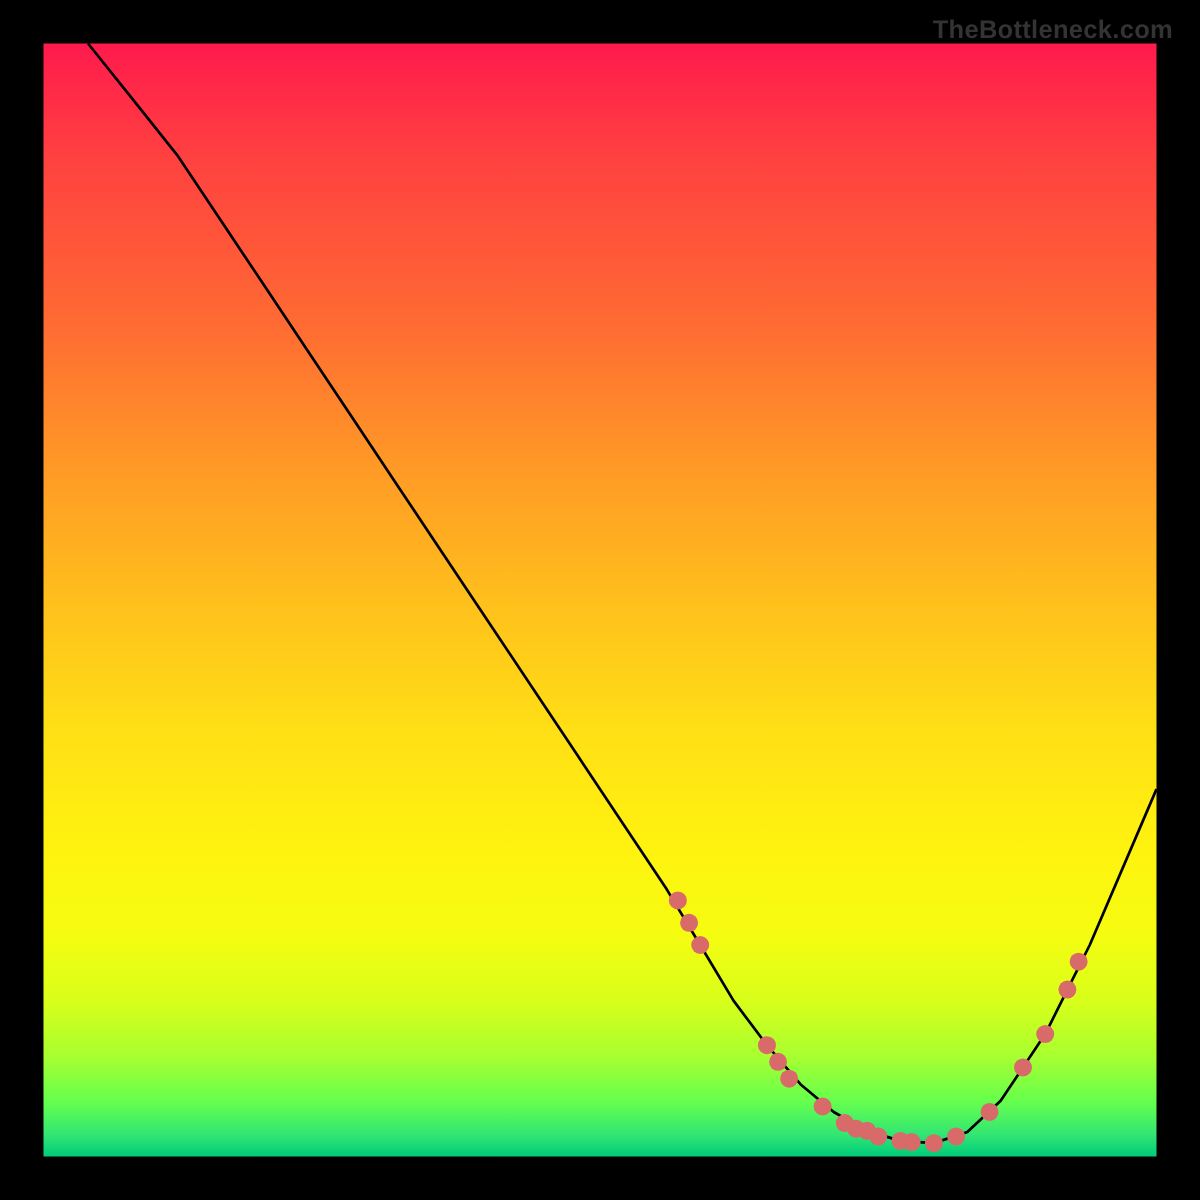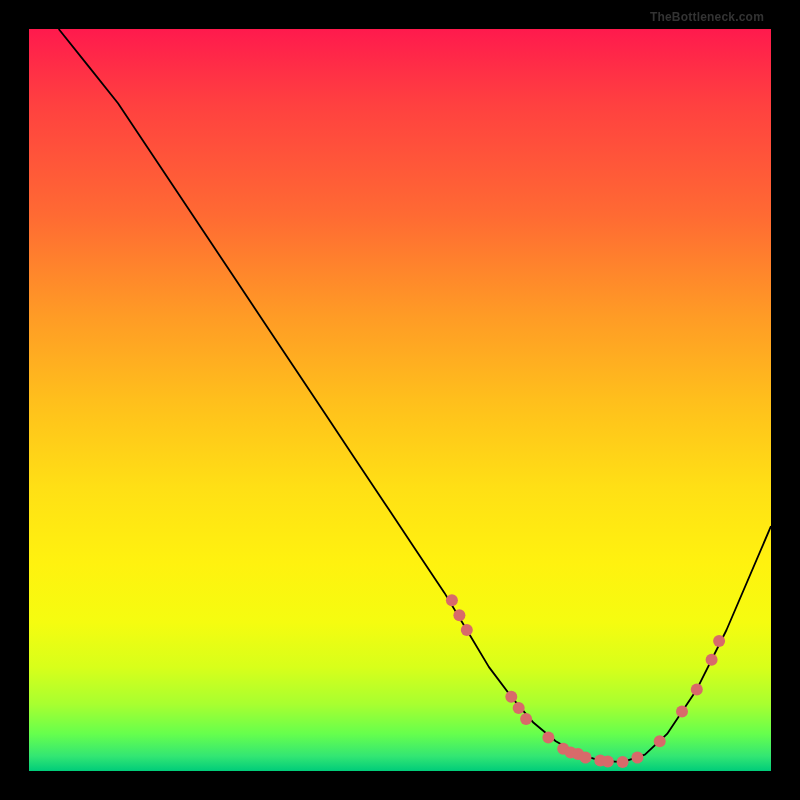--- a/index.html
+++ b/index.html
@@ -31,22 +31,22 @@
       #d8ff1a 86%,
       #a8ff30 91%,
       #66ff4d 95%,
       #33e673 98%,
       #00cc7a 100%
     );
   }
   #watermark {
     position: absolute;
     top: 10px;
-    right: 36px;
-    font-size: 12px;
+    right: 18px;
+    font-size: 17px;
     font-weight: bold;
     color: #333333;
     letter-spacing: 0.2px;
     text-align: right;
   }
   svg#curve {
     position: absolute;
     left: 0;
     top: 0;
     width: 742px;

